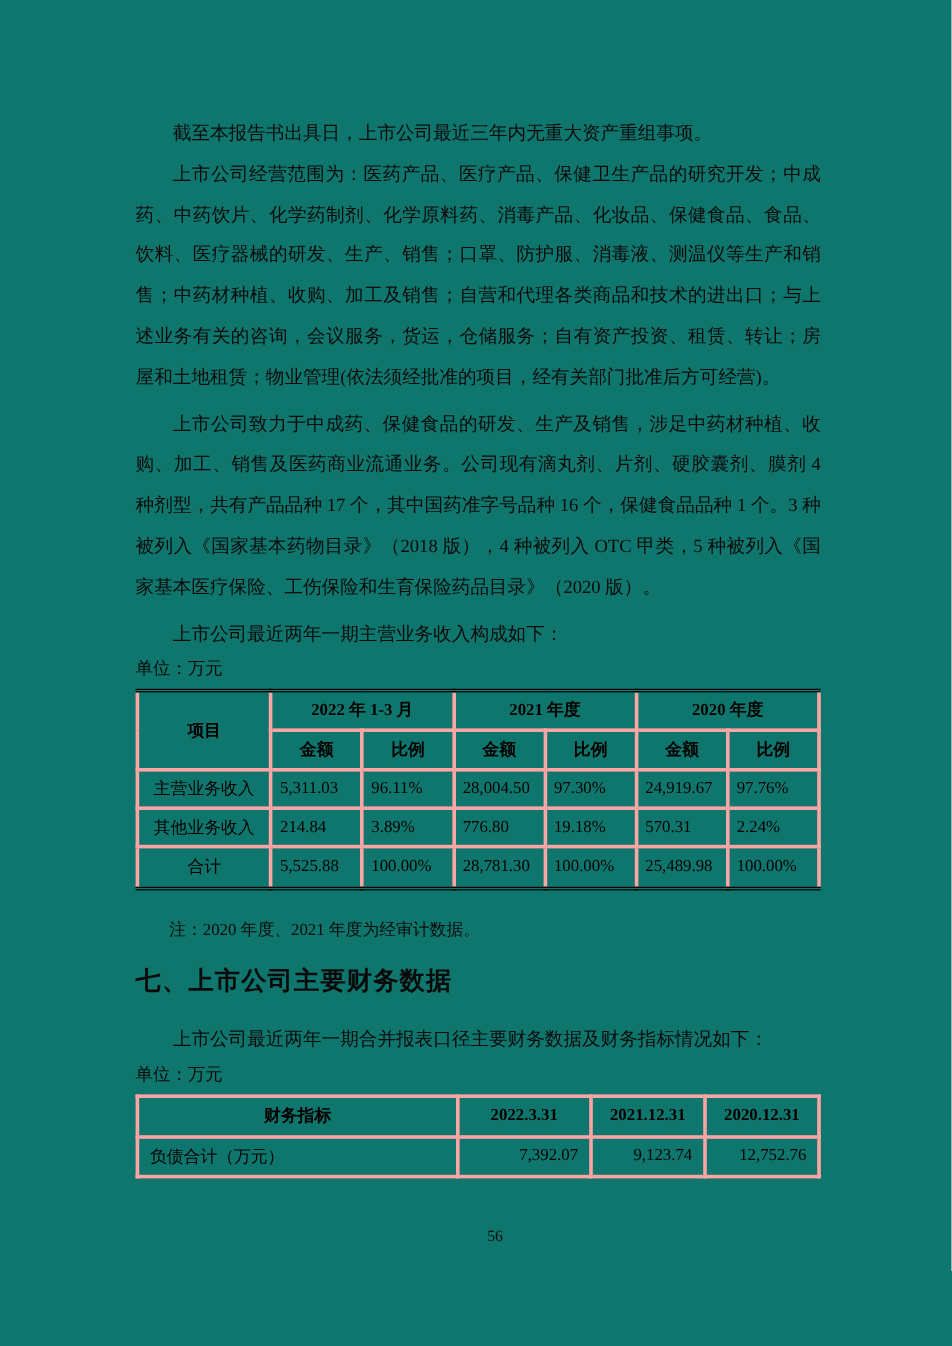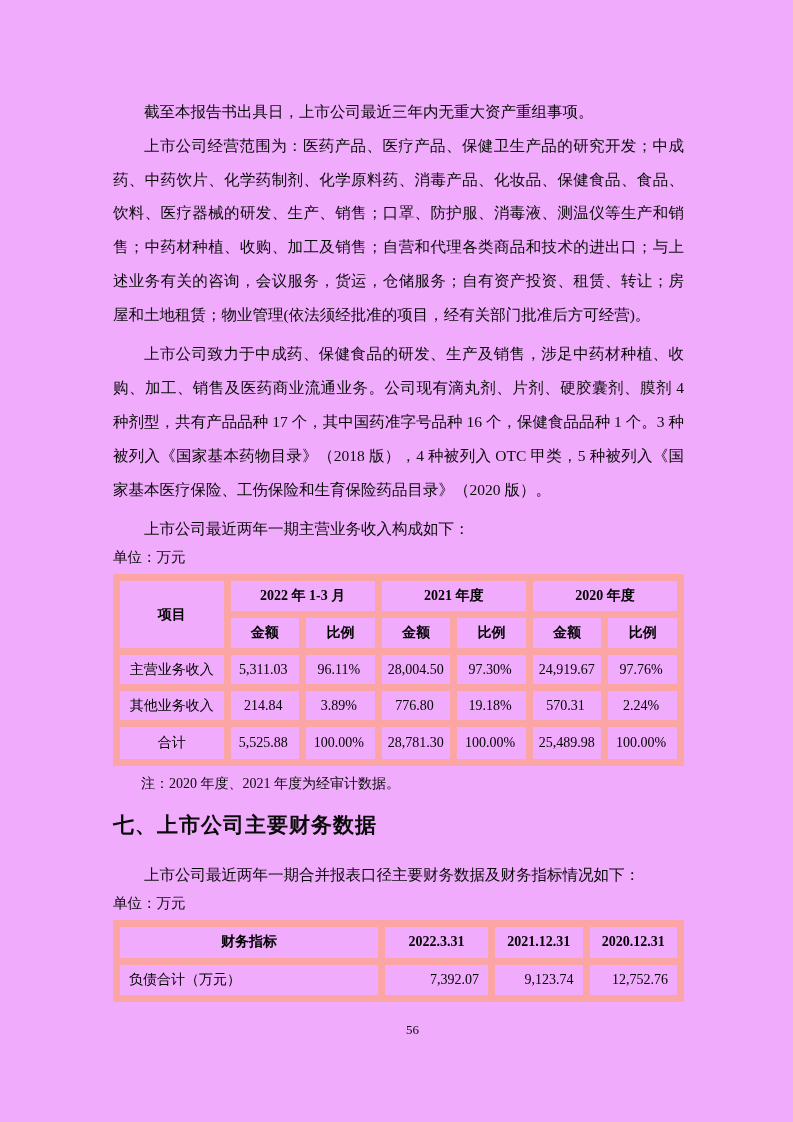--- a/index.html
+++ b/index.html
@@ -6,21 +6,21 @@
     margin: 0;
     padding: 0;
     background: #ffffff;
   }
   .page {
     position: relative;
     width: 793px;
     height: 1122px;
     box-sizing: border-box;
     padding: 95px 109px 0 113px;
-    background: #f0abfc;
+    background: #0f766e;
     color: #0a0a0a;
     font-family: "Liberation Serif", "DejaVu Serif", serif;
     font-size: 15.5px;
     overflow: hidden;
   }
   .body-text {
     margin: 0;
     line-height: 2.18;
     text-align: justify;
     text-align-last: left;
@@ -40,49 +40,49 @@
     margin: 2px 1px 7px 0;
   }
   table {
     width: 100%;
     border-collapse: collapse;
     table-layout: fixed;
     font-size: 14px;
     color: #000;
   }
   table th, table td {
-    border: 7px solid #fca5a5;
+    border: 3px solid #fca5a5;
     padding: 3px 6px;
     overflow: hidden;
     white-space: nowrap;
   }
   table th {
     font-weight: bold;
     text-align: center;
   }
   .revenue-table {
     border-top: 3px double #000;
     border-bottom: 3px double #000;
   }
   .revenue-table th { height: 24px; }
   .revenue-table td { height: 23px; }
-  .revenue-table td.num { text-align: center; padding-right: 9px; }
+  .revenue-table td.num { text-align: left; padding-right: 9px; }
   .revenue-table td.label { text-align: center; }
   .revenue-table tr.total-row td { font-weight: normal; height: 26px; }
   .fin-table {
     border-top: 2px solid #000;
     border-bottom: 3px solid #000;
   }
   .fin-table th { height: 25px; }
   .fin-table td { height: 24px; }
   .fin-table td.label { text-align: left; padding-left: 9px; }
   .fin-table td.num { text-align: right; padding-right: 9px; }
   .note-text {
     font-size: 14px;
-    margin: 6px 0 0 0;
+    margin: 22px 0 0 0;
     text-indent: 2em;
     line-height: 1.7;
   }
   .section7-block { margin-top: 14px; }
   .page-number {
     position: absolute;
     left: 16px;
     top: 1022px;
     width: 100%;
     text-align: center;

